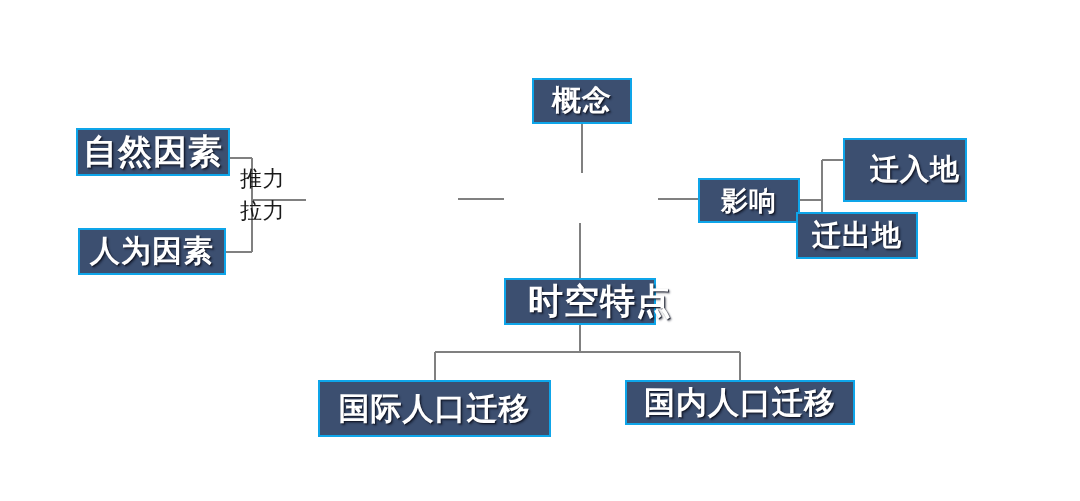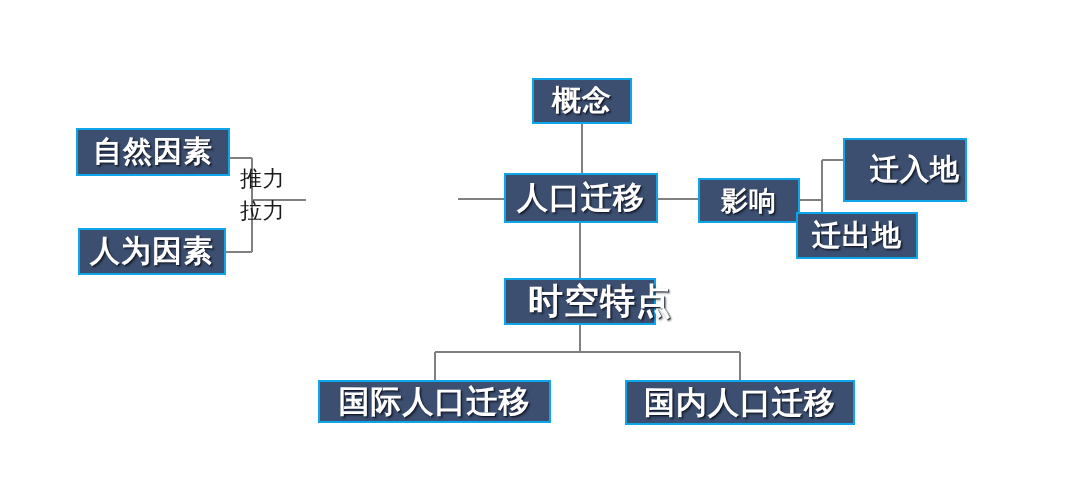--- a/index.html
+++ b/index.html
@@ -46,27 +46,27 @@
     font-weight: normal;
     white-space: nowrap;
     letter-spacing: 0.5px;
     background: transparent;
   }
 
   
   #n-gainian      { left: 532px; top: 78px;  width: 100px; height: 46px; font-size: 29px; }
   #n-renkouqianyi { left: 504px; top: 173px; width: 154px; height: 50px; font-size: 31px; }
   #n-yingxiangys  { left: 306px; top: 180px; width: 152px; height: 43px; font-size: 26px; }
-  #n-ziran        { left: 76px;  top: 128px; width: 154px; height: 48px; font-size: 29px; }
+  #n-ziran        { left: 76px;  top: 128px; width: 154px; height: 48px; font-size: 34px; }
   #n-renwei       { left: 78px;  top: 228px; width: 148px; height: 47px; font-size: 30px; }
   #n-yingxiang    { left: 698px; top: 178px; width: 102px; height: 45px; font-size: 27px; }
   #n-qianruodi    { left: 843px; top: 138px; width: 124px; height: 64px; font-size: 29px; padding-left: 20px; }
   #n-qianchudi    { left: 796px; top: 212px; width: 122px; height: 47px; font-size: 29px; }
   #n-shikong      { left: 504px; top: 278px; width: 152px; height: 47px; font-size: 35px; padding-left: 40px; }
-  #n-guoji        { left: 318px; top: 380px; width: 233px; height: 43px; font-size: 31px; }
+  #n-guoji        { left: 318px; top: 380px; width: 233px; height: 57px; font-size: 31px; }
   #n-guonei       { left: 625px; top: 380px; width: 230px; height: 45px; font-size: 31px; }
 
   
   #lbl-tuili { left: 240px; top: 164px; font-size: 22px; }
   #lbl-lali  { left: 240px; top: 196px; font-size: 22px; }
 </style>
 </head>
 <body>
 
 <div id="canvas">
@@ -95,21 +95,20 @@
 
       <line x1="580" y1="325" x2="580" y2="352"></line>
       <line x1="435" y1="352" x2="740" y2="352"></line>
       <line x1="435" y1="352" x2="435" y2="380"></line>
       <line x1="740" y1="352" x2="740" y2="380"></line>
     </g>
   </svg>
 
   <div class="node" id="n-gainian">概念</div>
 
-  <div class="node" id="n-renkouqianyi">人口迁移</div>
 
 
   <div class="node" id="n-ziran">自然因素</div>
 
   <div class="node" id="n-renwei">人为因素</div>
 
   <div class="node" id="n-yingxiang">影响</div>
 
   <div class="node" id="n-qianruodi">迁入地</div>
 

